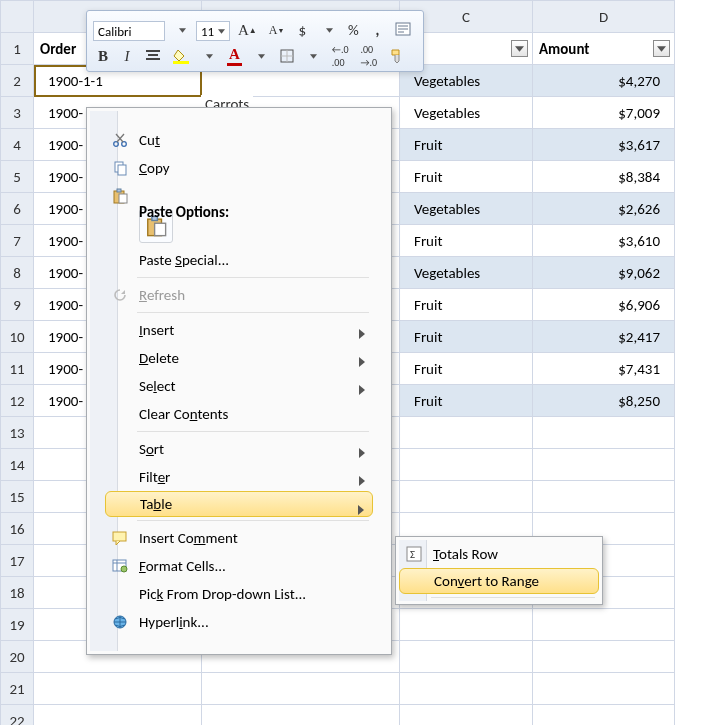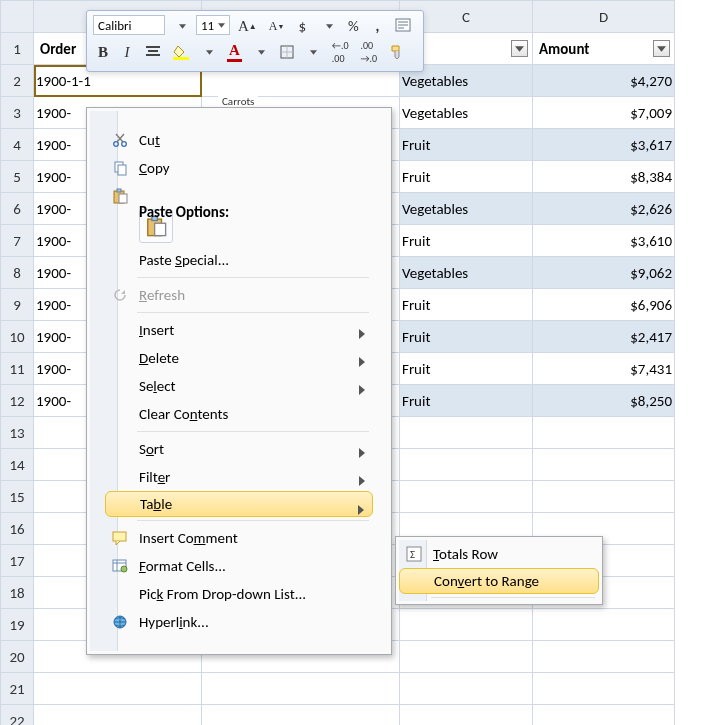--- a/index.html
+++ b/index.html
@@ -15,28 +15,28 @@
   .colC { width: 133px; }
   .colD { width: 142px; }
   .colhdr { background: #e8edf4; text-align: center; font-weight: normal; color: #333; position: relative; }
   .colh-label { display:inline-block; }
   .tblhdr { background: #fff; font-weight: bold; border-bottom: 2px solid #a0a0a0; }
   .tblhdr .cellwrap { display: flex; align-items: center; justify-content: space-between; padding: 0 4px 0 6px; }
   .filterbtn { width: 17px; height: 17px; border: 1px solid #8a8a8a; background: linear-gradient(#fff,#e4e4e4); display: flex; align-items: center; justify-content: center; }
   .filterbtn svg { width: 9px; height: 6px; }
   .band0 td.datacell { background: #dce6f1; }
   .band1 td.datacell { background: #ffffff; }
-  .datacell { padding: 0 2px; }
+  .datacell { padding: 0 14px; }
   .datacell.right { text-align: right; }
   .colA.datacell, .colB.datacell { background: #fff !important; }
   .activecell { outline: 2px solid #8b6914; outline-offset: -2px; }
 
   
   .minitb { position: absolute; left: 86px; top: 10px; background: linear-gradient(#fafcff,#e4ecf7); border: 1px solid #a7b8d0; border-radius: 3px; padding: 4px 6px; box-shadow: 0 2px 6px rgba(0,0,0,.15); }
-  .minitb .row { display: flex; align-items: flex-start; gap: 4px; height: 26px; }
+  .minitb .row { display: flex; align-items: flex-end; gap: 4px; height: 26px; }
   .tbctl { display: inline-flex; align-items: center; justify-content: center; min-width: 20px; height: 22px; padding: 0 3px; color: #333; border: 1px solid transparent; border-radius: 2px; }
   .tbctl.dd { padding-right: 2px; }
   .ddarrow { margin-left: 3px; }
   .ddarrow svg, .smarrow svg { width: 7px; height: 5px; }
   .fontname { width: 72px; background: #fff; border: 1px solid #b7c4d7; height: 20px; font-size: 13px; padding: 0 4px; display: flex; align-items: center; }
   .fontsize { width: 34px; background: #fff; border: 1px solid #b7c4d7; height: 20px; font-size: 13px; padding: 0 4px; display: flex; align-items: center; justify-content: space-between; }
 
   
   .ctxmenu { position: absolute; left: 86px; top: 107px; width: 306px; background: #fafafa; border: 1px solid #a7abb0; box-shadow: 2px 3px 6px rgba(0,0,0,.25); padding: 18px; }
   .ctxmenu .gutter { position: absolute; left: 3px; top: 3px; bottom: 3px; width: 28px; background: #eef1f6; border-right: 1px solid #d7dbe2; }
@@ -49,21 +49,21 @@
   .sep { height: 1px; background: #e0e0e0; margin: 3px 4px 3px 32px; }
   .paste-opts { padding-left: 34px; height: 40px; display:flex; align-items:center; }
   .paste-btn { width: 34px; height: 34px; border: 1px solid #d0d4da; border-radius: 3px; background: #fafcff; display:flex; align-items:center; justify-content:center; }
 
   
   .submenu { position: absolute; left: 395px; top: 536px; width: 208px; background: #fafafa; border: 1px solid #a7abb0; box-shadow: 2px 3px 6px rgba(0,0,0,.25); padding: 3px; }
   .submenu .gutter { position: absolute; left: 3px; top: 3px; bottom: 3px; width: 28px; background: #eef1f6; border-right: 1px solid #d7dbe2; }
 
   .lbl { white-space: nowrap; }
   .colA-head-text { font-weight:bold; }
-  .partial-b { position:absolute; left:201px; top:95px; font-size:11px; color:#333; background:#fff; padding:0 4px;margin-left:17px; }
+  .partial-b { position:absolute; left:201px; top:95px; font-size:15px; color:#333; background:#fff; padding:0 4px; }
 </style>
 </head>
 <body>
 
 <table class="sheet">
   <tbody>
       <tr>
     <th class="corner"></th>
     <th class="colhdr colA"></th>
     <th class="colhdr colB"></th>

